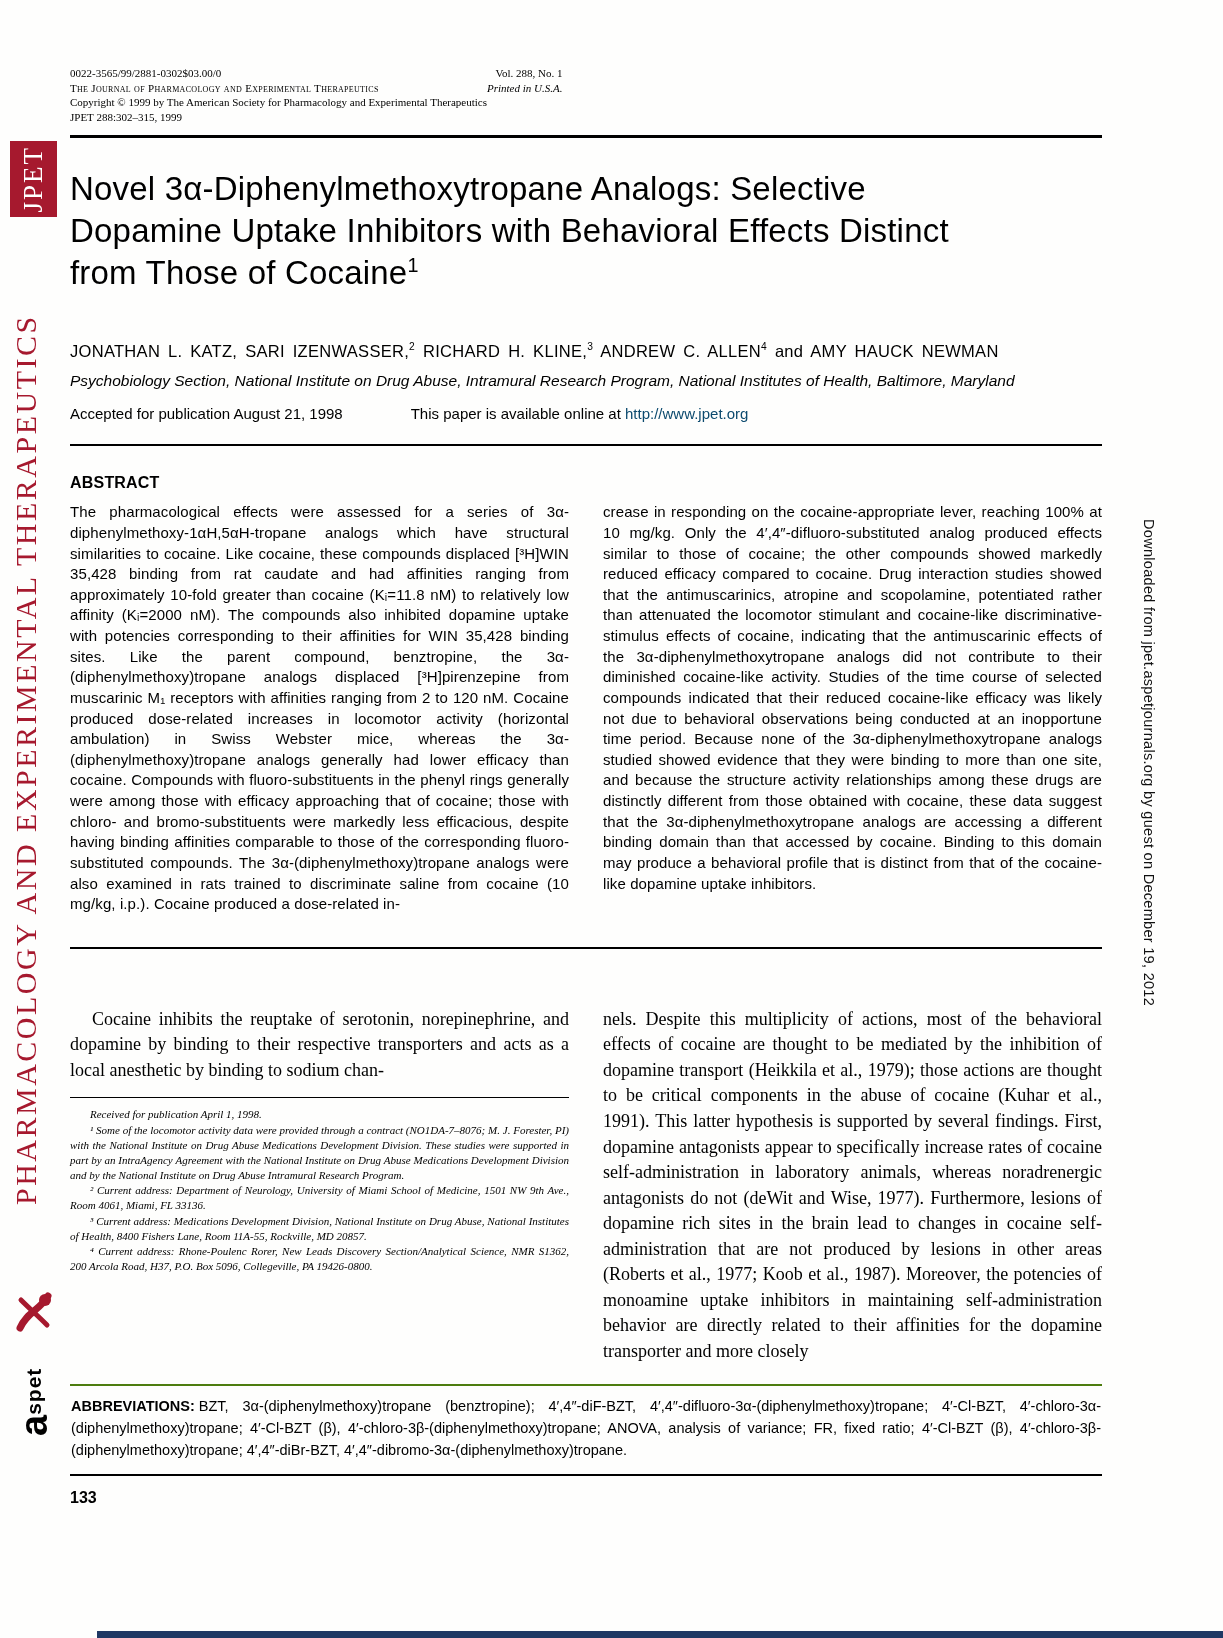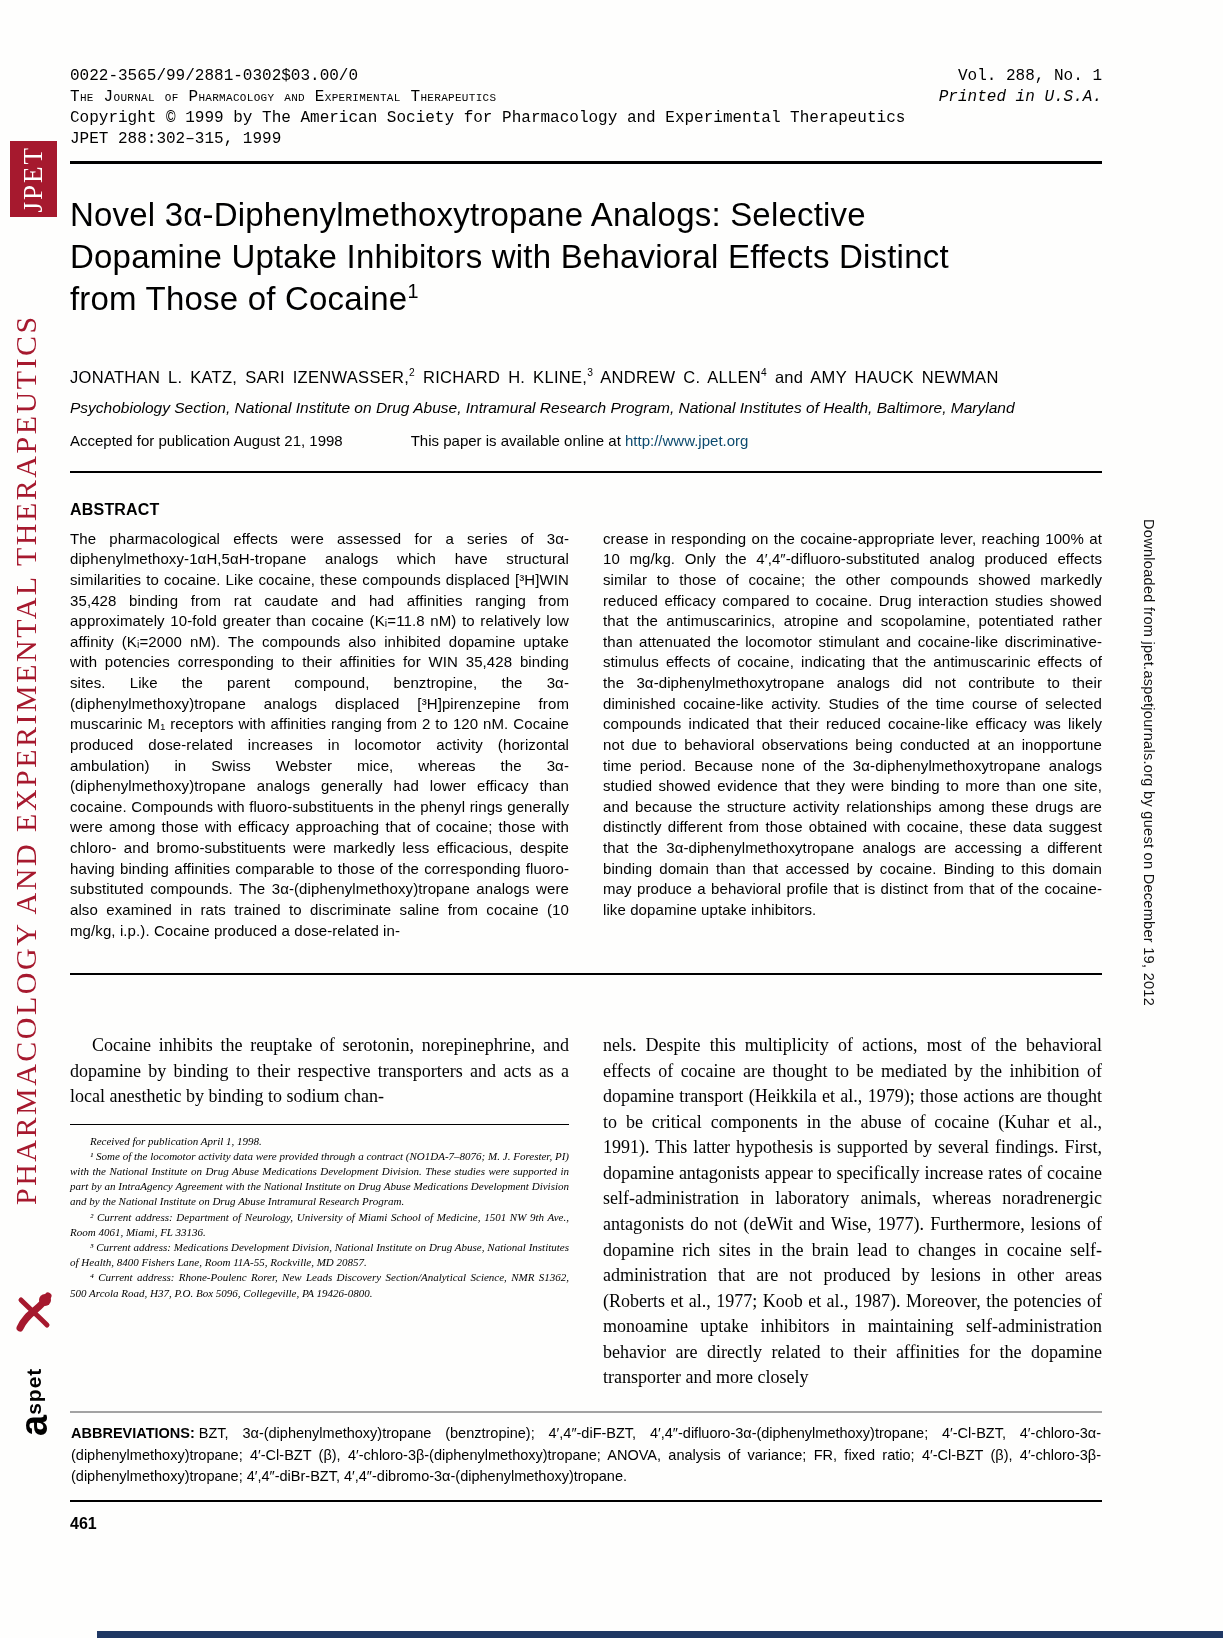--- a/index.html
+++ b/index.html
@@ -48,21 +48,21 @@
   .watermark {
     position: absolute; left: 1141px; top: 519px;
     writing-mode: vertical-rl;
     font-size: 14.5px; color: #111; letter-spacing: 0.3px;
     font-family: "Liberation Sans", sans-serif;
   }
 
   
   .content { position: absolute; left: 70px; top: 66px; width: 1032px; }
 
-  .masthead { display: flex; justify-content: space-between; font-family: Liberation Mono, monospace; font-size: 16px; line-height: 1.32; }
+  .masthead { display: flex; justify-content: flex-start; font-family: Liberation Serif, serif; font-size: 11px; line-height: 1.32; }
   .masthead .smallcaps { font-variant: small-caps; letter-spacing: 0.3px; }
   .masthead-right { text-align: right; }
   .italic { font-style: italic; }
 
   .rule-thick { height: 3px; background: #000; border: 0; margin: 11px 0 0 0; }
   .rule-mid { height: 2px; background: #000; border: 0; margin: 0; }
 
   .title {
     margin: 30px 0 0 0; font-weight: 400;
     font-size: 33px; line-height: 1.27; letter-spacing: 0.2px;
@@ -85,21 +85,21 @@
   .main-cols { display: flex; gap: 34px; margin-top: 58px; font-family: "Liberation Serif", serif; }
   .main-col { width: 499px; }
   .bodytext { margin: 0; font-size: 18px; line-height: 1.42; text-align: justify; }
   .intro { text-indent: 22px; }
   .footnotes { margin-top: 14px; }
   .fn-rule { height: 1px; background: #000; border: 0; margin: 0 0 9px 0; }
   .fn { margin: 0; font-size: 11px; line-height: 1.38; text-align: justify; text-indent: 20px; font-style: italic; }
 
   .abbrev {
     margin-top: 20px;
-    border-top: 2px solid #a3a3a3; border-bottom: 2px solid #000;
+    border-top: 2px solid #4d7c0f; border-bottom: 2px solid #000;
     padding: 10px 1px 12px 1px;
     font-size: 14.5px; line-height: 1.5; text-align: justify;
   }
   .abbrev p { margin: 0; }
   .abbrev .abbrev-text { margin-left: 4px; }
 
   .page-number { margin-top: 13px; font-weight: bold; font-size: 16px; }
 
   .bottom-bar { position: absolute; left: 97px; right: 0; bottom: 0; height: 7px; background: #1f3864; }
 </style>
@@ -174,31 +174,31 @@
 
     <section class="main-cols">
       <div class="main-col">
         <p class="bodytext intro">Cocaine inhibits the reuptake of serotonin, norepinephrine, and dopamine by binding to their respective transporters and acts as a local anesthetic by binding to sodium chan-</p>
         <div class="footnotes">
           <hr class="fn-rule">
           <p class="fn">Received for publication April 1, 1998.</p>
           <p class="fn">¹ Some of the locomotor activity data were provided through a contract (NO1DA-7–8076; M. J. Forester, PI) with the National Institute on Drug Abuse Medications Development Division. These studies were supported in part by an IntraAgency Agreement with the National Institute on Drug Abuse Medications Development Division and by the National Institute on Drug Abuse Intramural Research Program.</p>
           <p class="fn">² Current address: Department of Neurology, University of Miami School of Medicine, 1501 NW 9th Ave., Room 4061, Miami, FL 33136.</p>
           <p class="fn">³ Current address: Medications Development Division, National Institute on Drug Abuse, National Institutes of Health, 8400 Fishers Lane, Room 11A-55, Rockville, MD 20857.</p>
-          <p class="fn">⁴ Current address: Rhone-Poulenc Rorer, New Leads Discovery Section/Analytical Science, NMR S1362, 500 Arcola Road, H37, P.O. Box 5096, Collegeville, PA 19426-0800.</p>
+          <p class="fn">⁴ Current address: Rhone-Poulenc Rorer, New Leads Discovery Section/Analytical Science, NMR S1362, 200 Arcola Road, H37, P.O. Box 5096, Collegeville, PA 19426-0800.</p>
         </div>
       </div>
       <div class="main-col">
         <p class="bodytext">nels. Despite this multiplicity of actions, most of the behavioral effects of cocaine are thought to be mediated by the inhibition of dopamine transport (Heikkila et al., 1979); those actions are thought to be critical components in the abuse of cocaine (Kuhar et al., 1991). This latter hypothesis is supported by several findings. First, dopamine antagonists appear to specifically increase rates of cocaine self-administration in laboratory animals, whereas noradrenergic antagonists do not (deWit and Wise, 1977). Furthermore, lesions of dopamine rich sites in the brain lead to changes in cocaine self-administration that are not produced by lesions in other areas (Roberts et al., 1977; Koob et al., 1987). Moreover, the potencies of monoamine uptake inhibitors in maintaining self-administration behavior are directly related to their affinities for the dopamine transporter and more closely</p>
       </div>
     </section>
 
     <div class="abbrev">
       <p><b>ABBREVIATIONS:</b><span class="abbrev-text">BZT, 3α-(diphenylmethoxy)tropane (benztropine); 4′,4″-diF-BZT, 4′,4″-difluoro-3α-(diphenylmethoxy)tropane; 4′-Cl-BZT, 4′-chloro-3α-(diphenylmethoxy)tropane; 4′-Cl-BZT (β), 4′-chloro-3β-(diphenylmethoxy)tropane; ANOVA, analysis of variance; FR, fixed ratio; 4′-Cl-BZT (β), 4′-chloro-3β-(diphenylmethoxy)tropane; 4′,4″-diBr-BZT, 4′,4″-dibromo-3α-(diphenylmethoxy)tropane.</span></p>
     </div>
 
-    <div class="page-number">461</div>
+    <div class="page-number">133</div>
 
   </div>
 
   <div class="bottom-bar"></div>
 
 </div>
 
 </body></html>

